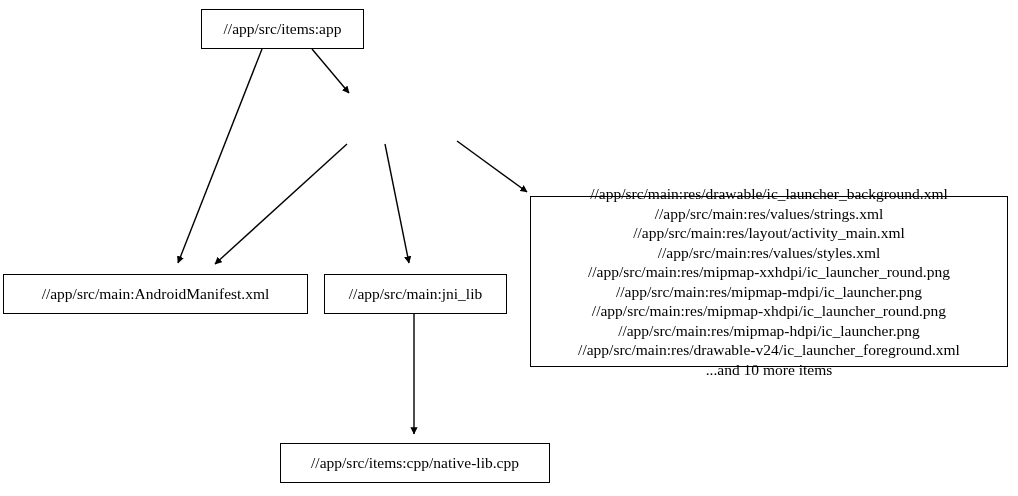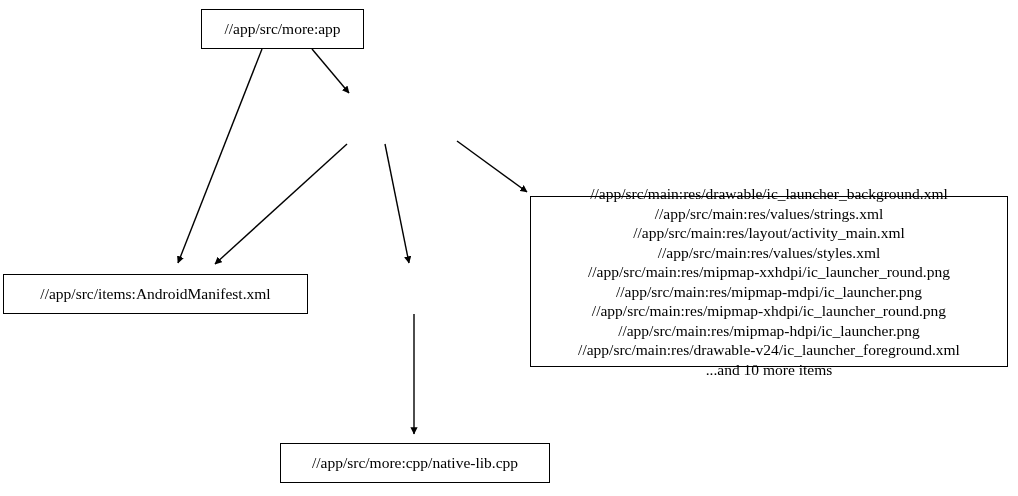--- a/index.html
+++ b/index.html
@@ -66,31 +66,34 @@
     <path d="M 347,144 L 215,264" fill="none" stroke="#000000" stroke-width="1.4" marker-end="url(#arrow)"></path>
 
     <path d="M 385,144 L 409,263" fill="none" stroke="#000000" stroke-width="1.4" marker-end="url(#arrow)"></path>
 
     <path d="M 457,141 L 527,192" fill="none" stroke="#000000" stroke-width="1.4" marker-end="url(#arrow)"></path>
 
     <path d="M 414,314 L 414,434" fill="none" stroke="#000000" stroke-width="1.4" marker-end="url(#arrow)"></path>
   </svg>
 
   <div class="node" style="left:201px; top:9px; width:163px; height:40px;">
-    <span class="node-label">//app/src/more:app</span>
+    <span class="node-label">//app/src/items:app</span>
   </div>
 
 
   <div class="node" style="left:3px; top:274px; width:305px; height:40px;">
-    <span class="node-label">//app/src/items:AndroidManifest.xml</span>
+    <span class="node-label">//app/src/main:AndroidManifest.xml</span>
   </div>
 
+  <div class="node" style="left:324px; top:274px; width:183px; height:40px;">
+    <span class="node-label">//app/src/main:jni_lib</span>
+  </div>
 
   <div class="node" style="left:280px; top:443px; width:270px; height:40px;">
-    <span class="node-label">//app/src/more:cpp/native-lib.cpp</span>
+    <span class="node-label">//app/src/items:cpp/native-lib.cpp</span>
   </div>
 
   <div class="node" style="left:530px; top:196px; width:478px; height:171px;">
     <span class="node-multiline">//app/src/main:res/drawable/ic_launcher_background.xml
 //app/src/main:res/values/strings.xml
 //app/src/main:res/layout/activity_main.xml
 //app/src/main:res/values/styles.xml
 //app/src/main:res/mipmap-xxhdpi/ic_launcher_round.png
 //app/src/main:res/mipmap-mdpi/ic_launcher.png
 //app/src/main:res/mipmap-xhdpi/ic_launcher_round.png

